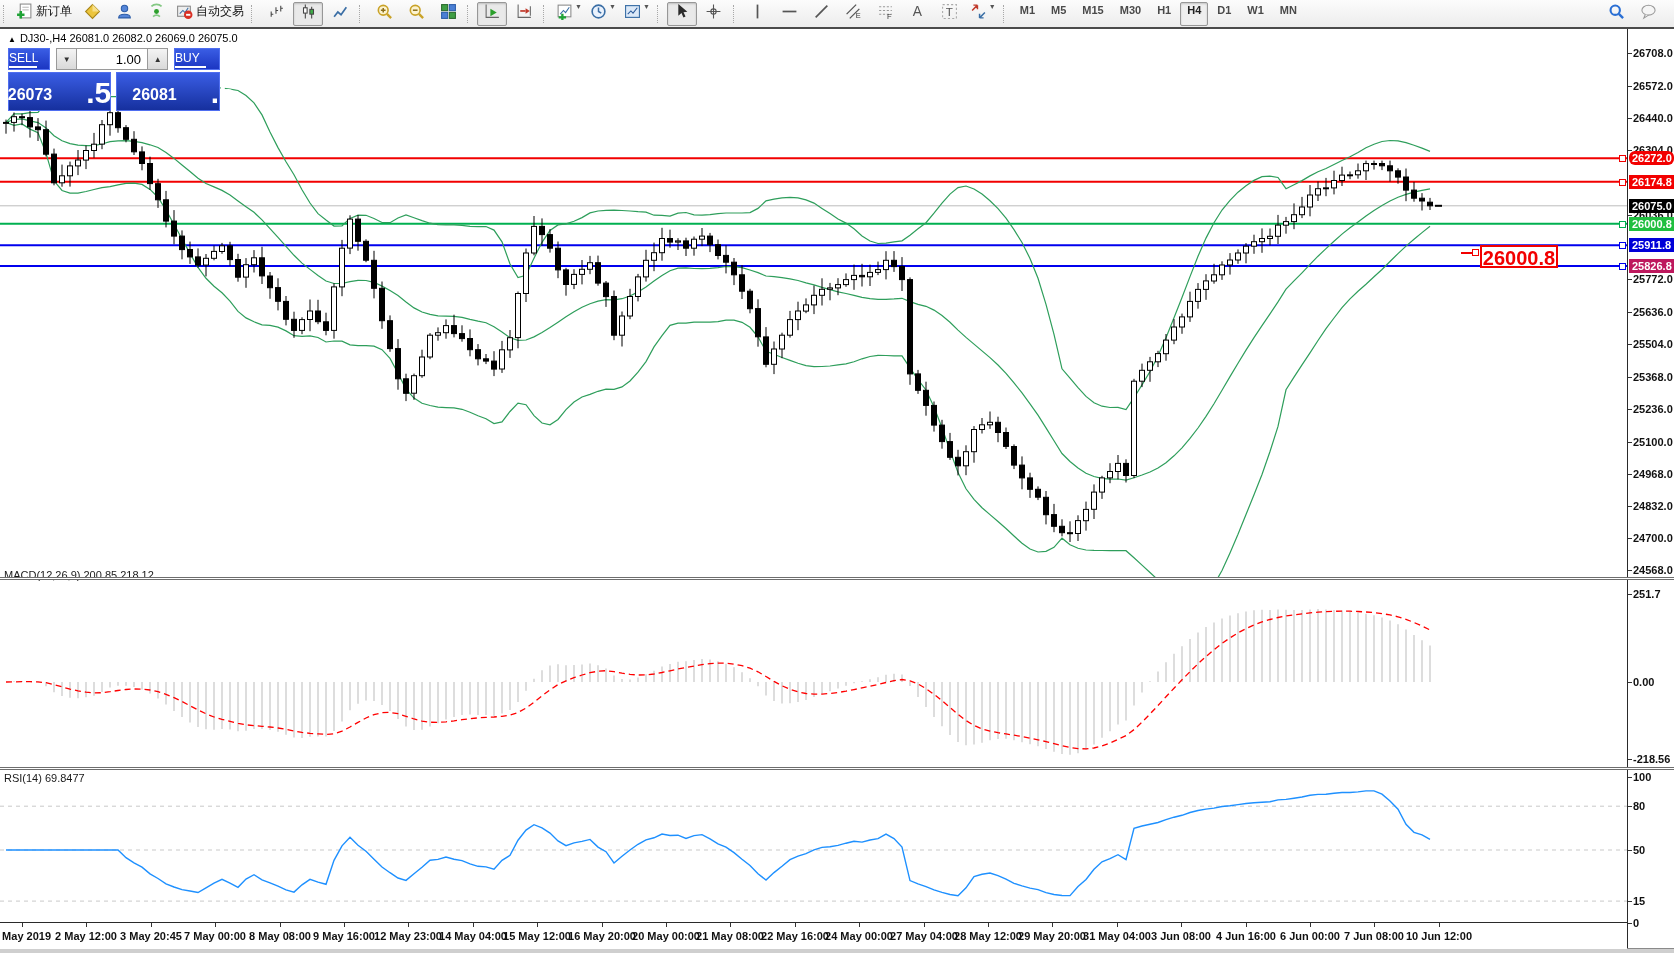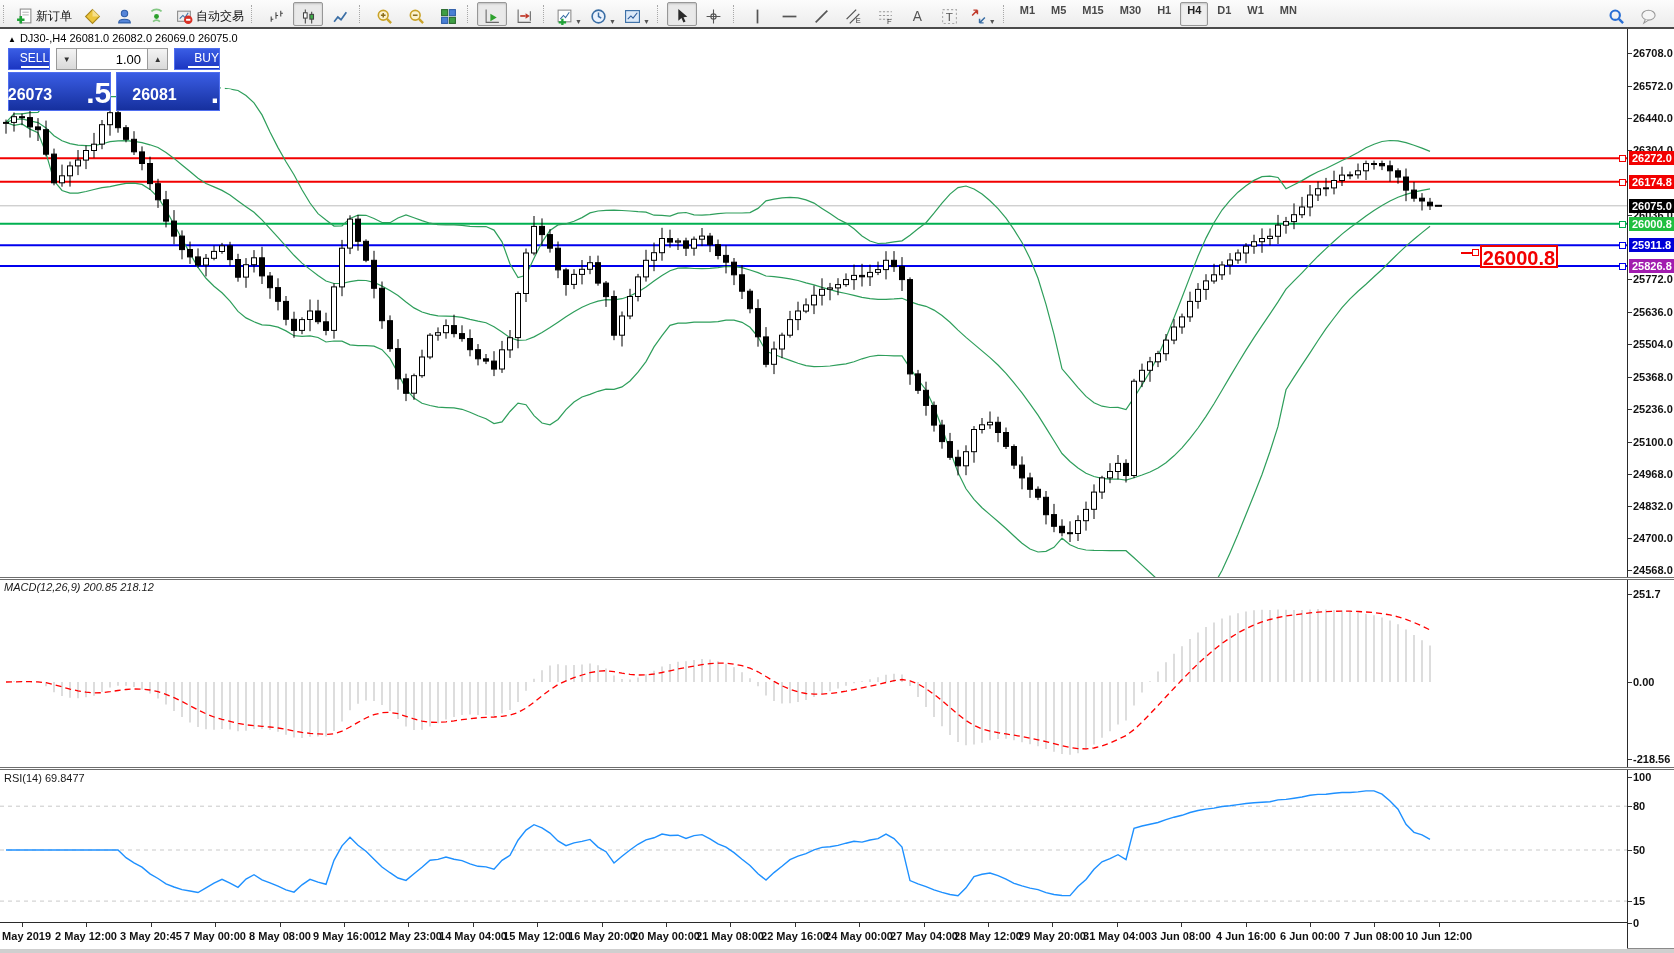--- a/index.html
+++ b/index.html
@@ -3,21 +3,21 @@
 <meta charset="utf-8">
 <style>
   html,body{margin:0;padding:0;width:1674px;height:953px;overflow:hidden;
     font-family:"Liberation Sans",sans-serif;background:#fff;}
   
   #toolbar{position:absolute;left:0;top:0;width:1674px;height:27px;
     background:linear-gradient(#fcfcfc,#ececec);display:flex;align-items:center;
     border-bottom:1px solid #c0c0c0;z-index:20;}
   #toolbar-underline{position:absolute;left:0;top:27px;width:1674px;height:2px;background:#4a4a4a;z-index:21;}
   .grip{width:4px;height:18px;border-left:1px dotted #a8a8a8;margin:0 4px 0 3px;}
-  .tbtn{height:22px;min-width:24px;display:flex;align-items:flex-end;justify-content:center;
+  .tbtn{height:22px;min-width:24px;display:flex;align-items:flex-start;justify-content:center;
     border:1px solid transparent;border-radius:2px;margin:0 1px;padding:0 2px;cursor:default;}
   .tbtn.active{background:#e9e9e9;border-color:#979797;box-shadow:inset 0 1px 2px rgba(0,0,0,.18);}
   .tbtn svg{width:17px;height:17px;}
   .tlabel{font-size:12px;color:#111;margin-left:3px;white-space:nowrap;}
   .dd{font-size:7px;color:#555;margin-left:2px;}
   .tfbtn{height:20px;padding:1px 6px;font-size:11px;font-weight:bold;color:#4a4a4a;
     border:1px solid transparent;border-radius:2px;margin:0 1px;}
   .tfbtn.active{background:#efefef;border-color:#979797;box-shadow:inset 0 1px 2px rgba(0,0,0,.18);color:#222;}
   #tb-right{margin-left:auto;display:flex;align-items:center;margin-right:10px;}
   
@@ -31,21 +31,21 @@
   .ptag{position:absolute;left:1629px;width:45px;height:14px;line-height:14px;color:#fff;
     font-weight:bold;font-size:11px;padding-left:3px;box-sizing:border-box;z-index:6;white-space:nowrap;}
   .msq{position:absolute;left:1619px;width:5px;height:5px;background:#fff;border:1px solid;z-index:7;}
   .indlab{position:absolute;left:4px;font-size:11px;color:#1a1a1a;z-index:5;}
   #sym-title{position:absolute;left:8px;top:3px;font-size:11px;color:#000;z-index:9;}
   #sym-title .tri{font-size:8px;margin-right:4px;}
   
   #quote{position:absolute;left:8px;top:19px;width:212px;z-index:10;}
   #quote .row1{display:flex;height:22px;}
   .qbtn{background:linear-gradient(#3a5de4,#1c36c2);border:1px solid #4f6ef0;color:#fff;
-    font-size:12px;display:flex;flex-direction:column;align-items:flex-end;justify-content:center;box-sizing:border-box;}
+    font-size:12px;display:flex;flex-direction:column;align-items:flex-start;justify-content:center;box-sizing:border-box;}
   .qbtn .ul{display:block;width:70%;height:2px;background:#fff;margin-top:1px;}
   #sell-btn{width:44px;}
   #buy-btn{width:48px;margin-left:6px;}
   #stepper{display:flex;width:112px;margin-left:6px;height:22px;box-sizing:border-box;}
   .step{width:21px;background:linear-gradient(#f4f4f4,#d9d9d9);border:1px solid #9a9a9a;
     font-size:8px;color:#333;display:flex;align-items:center;justify-content:center;box-sizing:border-box;}
   #vol{width:70px;border:1px solid #9a9a9a;border-left:none;border-right:none;text-align:right;
     font-size:13px;padding:0 6px 0 0;box-sizing:border-box;font-family:"Liberation Sans",sans-serif;}
   #quote .row2{display:flex;margin-top:2px;height:39px;}
   .qprice{background:linear-gradient(#3a5de4,#16309e);border:1px solid #4f6ef0;color:#fff;
@@ -927,21 +927,21 @@
         <line x1="0" x2="1627" y1="131.1" y2="131.1" stroke="#c9c9c9" stroke-dasharray="4 4"></line>
         <polyline points="6,80.0 14,80.0 22,80.0 30,80.0 38,80.0 46,80.0 54,80.0 62,80.0 70,80.0 78,80.0 86,80.0 94,80.0 102,80.0 110,80.0 118,80.0 126,87.7 134,92.8 142,97.2 150,103.9 158,108.5 166,113.8 174,117.0 182,119.6 190,121.0 198,122.5 206,117.8 214,113.1 222,109.3 230,113.1 238,117.3 246,109.1 254,104.7 262,109.9 270,112.9 278,116.2 286,119.9 294,122.1 302,114.8 310,109.4 318,112.2 326,114.3 334,90.4 342,75.8 350,67.2 358,75.2 366,81.3 374,89.3 382,97.0 390,102.7 398,108.0 406,110.4 414,103.8 422,97.3 430,90.2 438,89.4 446,87.0 454,89.2 462,90.6 470,93.8 478,96.3 486,96.9 494,99.2 502,90.4 510,85.3 518,70.2 526,60.1 534,54.7 542,57.9 550,63.1 558,70.9 566,75.7 574,72.9 582,71.4 590,69.4 598,77.1 606,81.7 614,93.0 622,86.3 630,80.0 638,74.3 646,69.8 654,67.8 662,64.1 670,65.5 678,65.2 686,68.4 694,65.6 702,64.6 710,68.8 718,73.9 726,77.1 734,82.6 742,89.2 750,95.4 758,103.7 766,110.1 774,102.6 782,96.3 790,89.6 798,86.1 806,83.6 814,79.8 822,77.4 830,76.8 838,75.4 846,73.2 854,71.3 862,72.1 870,70.0 878,68.6 886,64.1 894,68.6 902,77.1 910,110.6 918,113.8 926,116.6 934,119.9 942,122.4 950,124.5 958,125.7 966,117.8 974,106.5 982,104.3 990,103.0 998,105.7 1006,109.1 1014,113.3 1022,115.9 1030,118.1 1038,119.6 1046,122.6 1054,124.5 1062,125.5 1070,125.6 1078,116.6 1086,109.4 1094,99.3 1102,91.8 1110,88.7 1118,84.7 1126,89.6 1134,58.3 1142,56.0 1150,54.2 1158,52.5 1166,49.7 1174,47.2 1182,45.3 1190,42.5 1198,40.5 1206,39.1 1214,38.1 1222,36.5 1230,35.7 1238,34.6 1246,33.5 1254,32.8 1262,32.2 1270,31.8 1278,29.9 1286,29.4 1294,28.2 1302,27.0 1310,25.3 1318,24.4 1326,24.3 1334,23.3 1342,22.5 1350,22.5 1358,21.9 1366,20.9 1374,20.9 1382,24.1 1390,31.0 1398,39.2 1406,54.3 1414,62.3 1422,64.9 1430,69.4 " fill="none" stroke="#1e90ff" stroke-width="1.4"></polyline>
       </svg>
     </div>
 
   <div class="sep" style="top:548px;"></div>
   <div class="sep" style="top:738px;"></div>
 
   <div id="axis-col"></div>
 
-  <div class="indlab" style="top:552px;font-style:italic;">MACD(12,26,9) 200.85 218.12</div>
+  <div class="indlab" style="top:540px;">MACD(12,26,9) 200.85 218.12</div>
   <div class="indlab" style="top:743px;">RSI(14) 69.8477</div>
 
   <div id="callout-dash"></div>
   <div id="callout-sq"></div>
   <div id="callout">26000.8</div>
 
   <div id="time-axis">
       <div class="ttick" style="left:22px"></div>
       <div class="tlab" style="left:22px">1 May 2019</div>
       <div class="ttick" style="left:86px"></div>
@@ -1029,24 +1029,24 @@
     <div class="plab" style="top: 742px;">100</div>
     <div class="ptick" style="top: 748px;"></div>
     <div class="plab" style="top: 771.2px;">80</div>
     <div class="ptick" style="top: 777.2px;"></div>
     <div class="plab" style="top: 815px;">50</div>
     <div class="ptick" style="top: 821px;"></div>
     <div class="plab" style="top: 866.1px;">15</div>
     <div class="ptick" style="top: 872.1px;"></div>
     <div class="plab" style="top: 888px;">0</div>
     <div class="ptick" style="top: 894px;"></div>
-    <div class="ptag" style="top: 122.207px; background: rgb(242, 0, 0);">26272.0</div>
+    <div class="ptag" style="top: 122.207px; background: rgb(242, 0, 0); border-radius: 6px;">26272.0</div>
     <div class="msq" style="top: 126.207px; border-color: rgb(242, 0, 0);"></div>
     <div class="ptag" style="top: 145.713px; background: rgb(242, 0, 0);">26174.8</div>
     <div class="msq" style="top: 149.713px; border-color: rgb(242, 0, 0);"></div>
     <div class="ptag" style="top: 169.849px; background: rgb(0, 0, 0);">26075.0</div>
     <div class="ptag" style="top: 187.793px; background: rgb(31, 191, 63);">26000.8</div>
     <div class="msq" style="top: 191.793px; border-color: rgb(0, 176, 80);"></div>
     <div class="ptag" style="top: 209.317px; background: rgb(0, 0, 216);">25911.8</div>
     <div class="msq" style="top: 213.317px; border-color: rgb(0, 0, 238);"></div>
-    <div class="ptag" style="top: 229.873px; background: #a21caf;">25826.8</div>
+    <div class="ptag" style="top: 229.873px; background: #be185d;">25826.8</div>
     <div class="msq" style="top: 233.873px; border-color: rgb(0, 0, 238);"></div>
   </div>
 
 </body></html>

